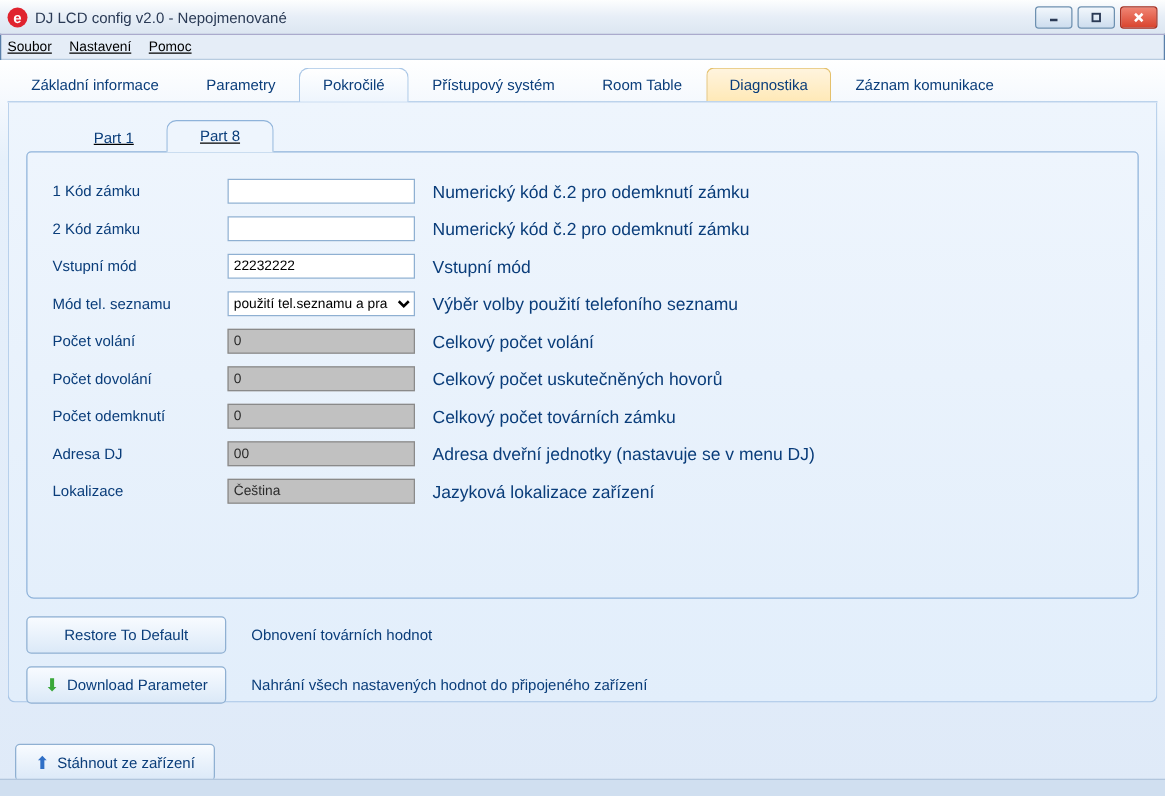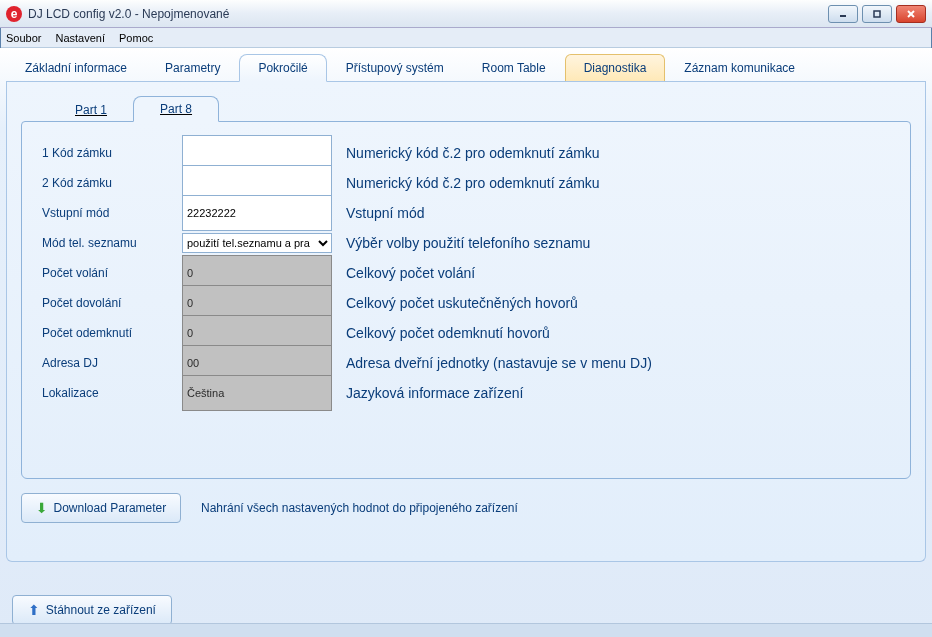--- a/index.html
+++ b/index.html
@@ -65,21 +65,21 @@
 
 .menubar {
   height: 20px;
   background: #e5edf7;
   border-bottom: 1px solid #b8cce0;
   display: flex;
   align-items: center;
   padding: 0 6px;
   gap: 14px;
 }
-.menubar span { cursor: default; color: #000; }
+.menubar span { text-decoration: underline; cursor: default; color: #000; }
 
 
 .main-area {
   padding: 6px 6px 6px 6px;
   background: linear-gradient(to bottom,#ffffff 0%, #e6f0fb 80px, #dfeaf8 100%);
   height: calc(100% - 48px);
   position: relative;
 }
 .main-tabs {
   display: flex;
@@ -165,21 +165,21 @@
 .row .control {
   width: 150px;
   margin-right: 14px;
 }
 .row .desc {
   color: #0a3d7a;
   font-size: 14px;
 }
 .row input[type="text"] {
   width: 100%;
-  height: 36px;
+  height: 20px;
   border: 1px solid #8fb0d2;
   padding: 0 4px;
   font-size: 11px;
   background: #fff;
 }
 .row input.readonly {
   background: #c1c1c1;
   border: 1px solid #8a8a8a;
   color: #2b2b2b;
 }
@@ -333,38 +333,44 @@
 
       <div class="row">
         <div class="label">Počet dovolání</div>
         <div class="control"><input type="text" class="readonly" readonly="" value="0" style=""></div>
         <div class="desc">Celkový počet uskutečněných hovorů</div>
       </div>
 
       <div class="row">
         <div class="label">Počet odemknutí</div>
         <div class="control"><input type="text" class="readonly" readonly="" value="0" style=""></div>
-        <div class="desc">Celkový počet odemknutí hovorů</div>
+        <div class="desc">Celkový počet továrních zámku</div>
       </div>
 
       <div class="row">
         <div class="label">Adresa DJ</div>
         <div class="control"><input type="text" class="readonly" readonly="" value="00" style=""></div>
         <div class="desc">Adresa dveřní jednotky (nastavuje se v menu DJ)</div>
       </div>
 
       <div class="row">
         <div class="label">Lokalizace</div>
         <div class="control"><input type="text" class="readonly" readonly="" value="Čeština" style=""></div>
-        <div class="desc">Jazyková informace zařízení</div>
+        <div class="desc">Jazyková lokalizace zařízení</div>
       </div>
 
     </div>
 
     <div class="panel-buttons">
+      <div class="brow">
+        <button class="btn">
+          <span>Restore To Default</span>
+        </button>
+        <span class="btn-desc">Obnovení továrních hodnot</span>
+      </div>
       <div class="brow">
         <button class="btn">
           <span class="arrow-down">⬇</span>
           <span>Download Parameter</span>
         </button>
         <span class="btn-desc">Nahrání všech nastavených hodnot do připojeného zařízení</span>
       </div>
     </div>
 
   </div>

